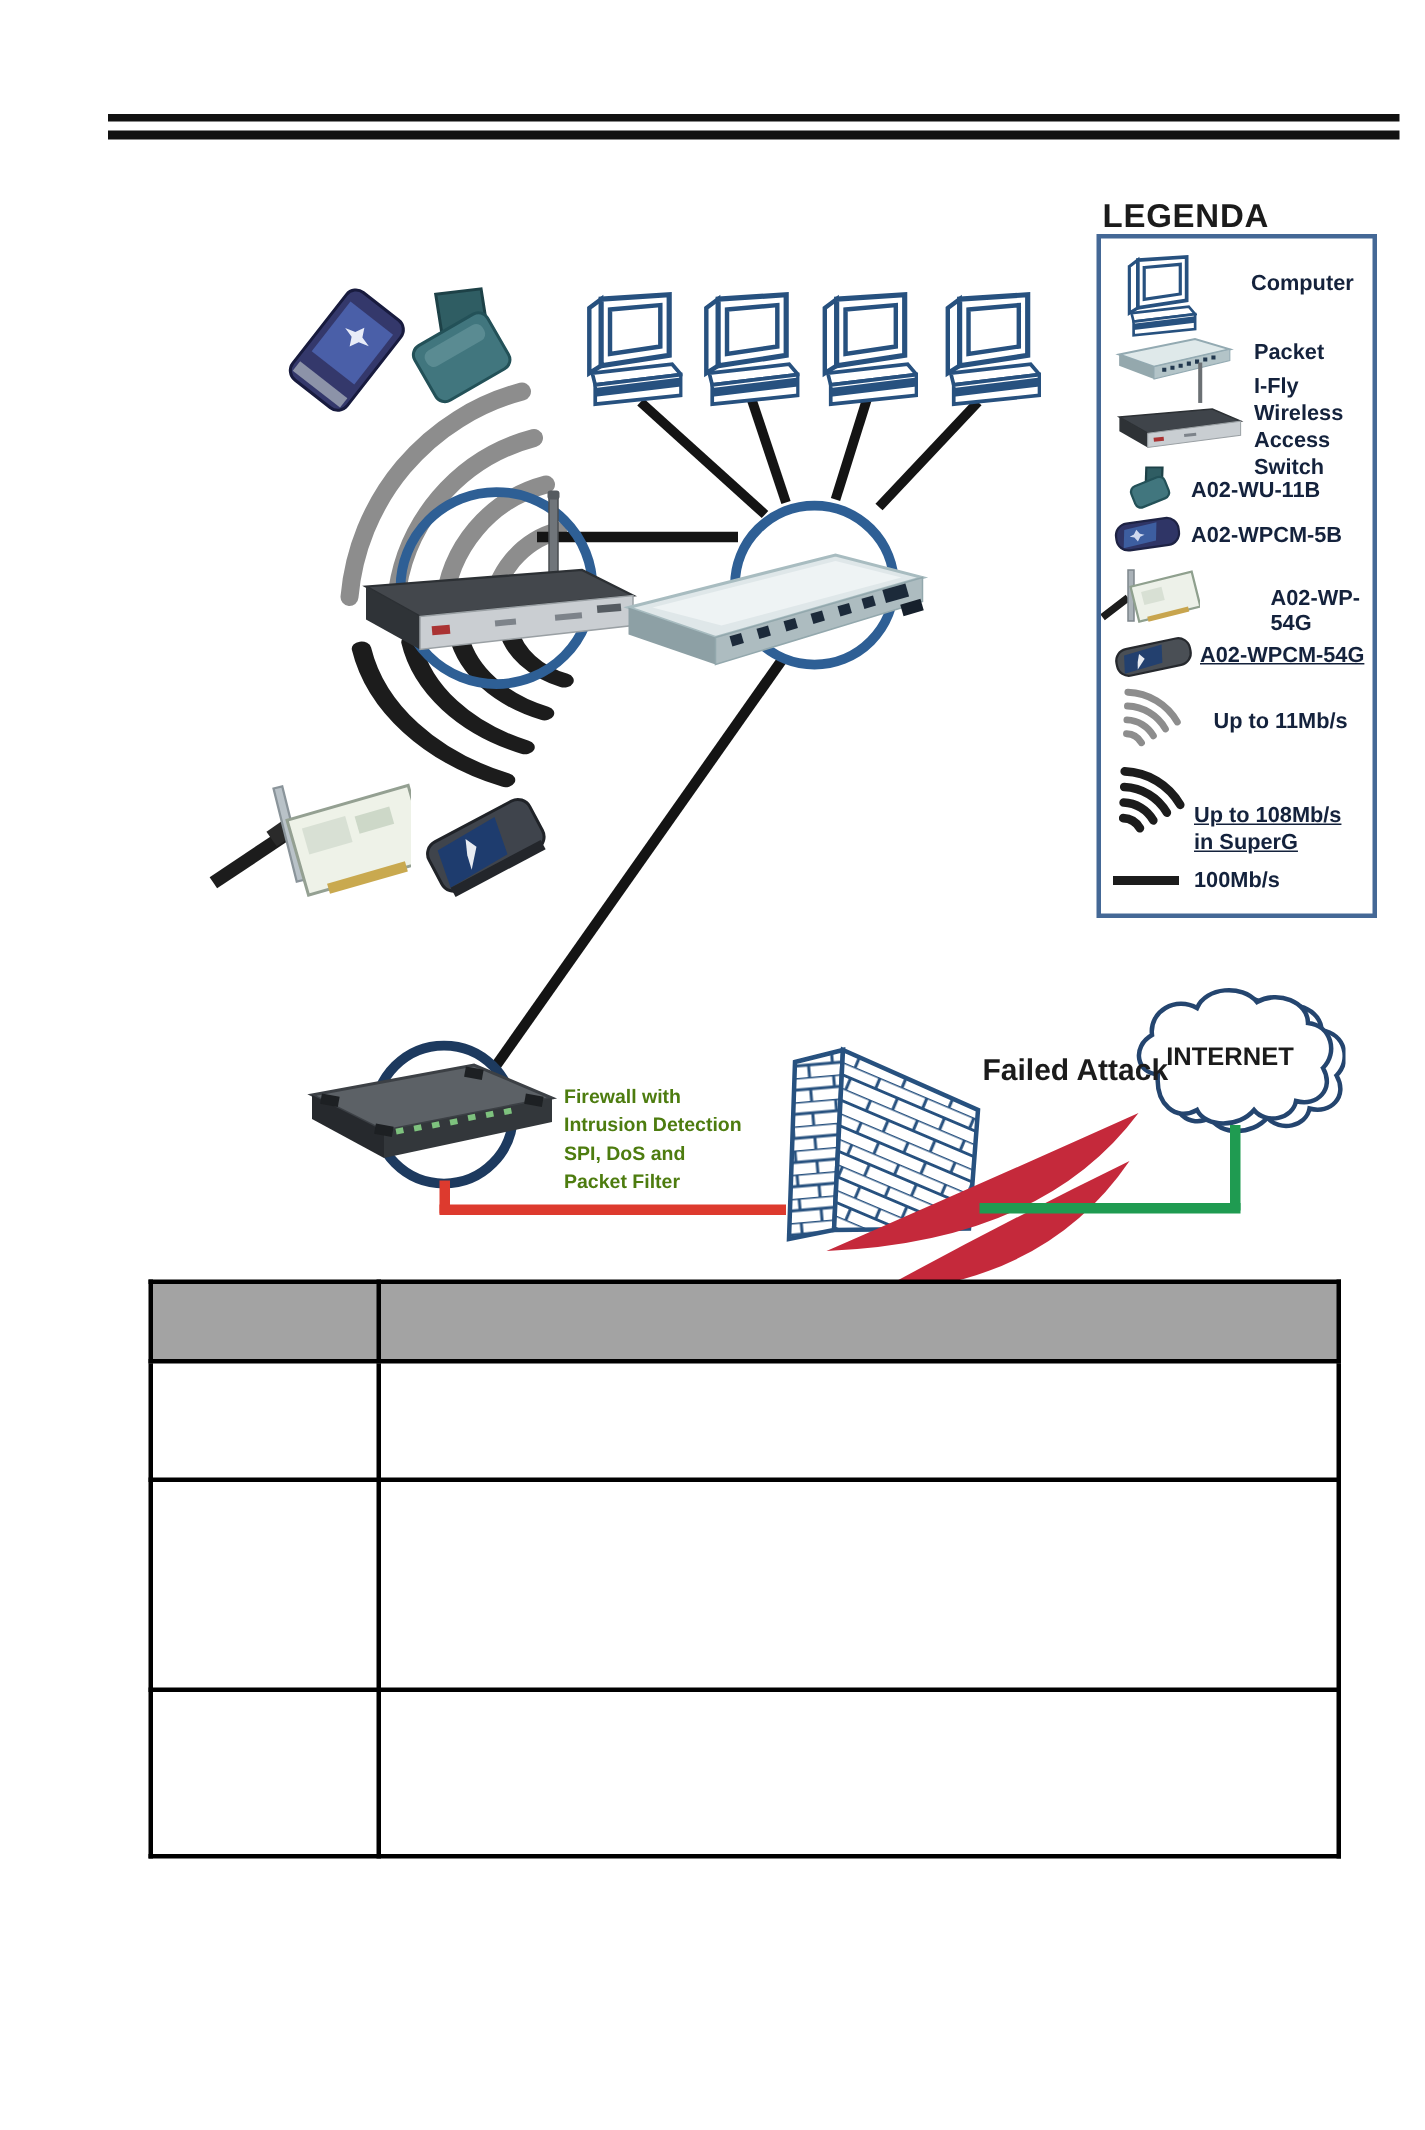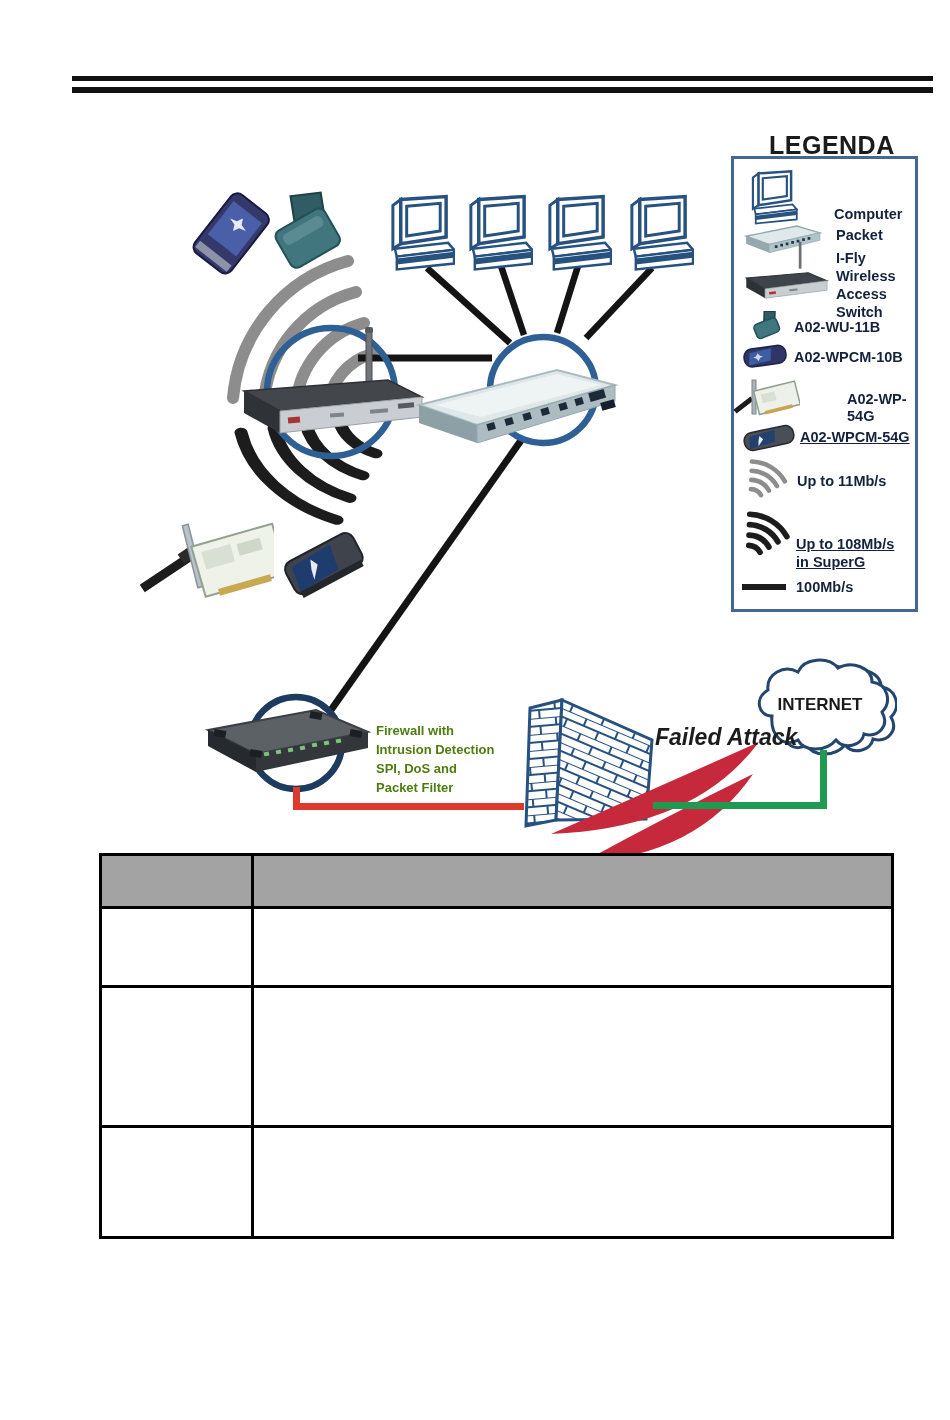--- a/index.html
+++ b/index.html
@@ -4,28 +4,28 @@
 <style>
   html,body{margin:0;padding:0;background:#e8e8e8;}
   .page{position:relative;width:950px;height:1420px;background:#ffffff;margin:0 auto;
         font-family:"Liberation Sans",sans-serif;overflow:hidden;}
   .abs{position:absolute;}
   .rule{position:absolute;background:#111;}
   .rule1{left:72px;top:76px;width:861px;height:5px;}
   .rule2{left:72px;top:87px;width:861px;height:6px;}
   .page-title{position:absolute;left:88px;top:124px;font-size:21px;font-weight:bold;color:#1b1b1b;
               letter-spacing:.5px;word-spacing:8px;}
-  .legend-title{position:absolute;left:735px;top:131px;font-size:25px;font-weight:bold;color:#1b1b1b;letter-spacing:.5px;margin-left:34px;}
+  .legend-title{position:absolute;left:735px;top:131px;font-size:22px;font-weight:bold;color:#1b1b1b;letter-spacing:.5px;}
   .legend-box{position:absolute;left:731px;top:156px;width:181px;height:450px;border:3px solid #446896;background:#fff;}
   .legend-box .icon{position:absolute;display:block;}
   .legend-box .llabel{position:absolute;font-size:14.5px;font-weight:bold;color:#14223c;line-height:17px;}
   .prelines{white-space:pre-line;}
   .fw-caption{position:absolute;left:376px;top:681px;width:170px;font-size:13px;font-weight:bold;
               color:#4d7c0f;line-height:19px;}
-  .failed-attack{position:absolute;left:655px;top:684px;font-size:23px;font-weight:bold;color:#1c1c1c;font-style:italic;}
+  .failed-attack{position:absolute;left:655px;top:663px;font-size:20px;font-weight:bold;color:#1c1c1c;}
   .line-red-v{position:absolute;left:293px;top:747px;width:7px;height:22px;background:#dd3a2e;}
   .line-red-h{position:absolute;left:293px;top:763px;width:231px;height:7px;background:#dd3a2e;}
   .line-green-h{position:absolute;left:653px;top:762px;width:174px;height:7px;background:#1f9b51;}
   .line-green-v{position:absolute;left:820px;top:710px;width:7px;height:57px;background:#1f9b51;}
   .spec-table{position:absolute;left:99px;top:853px;border-collapse:collapse;table-layout:fixed;width:795px;}
   .spec-table td{border:3px solid #000;padding:0;vertical-align:top;}
   .spec-table tr.hdr td{background:#a3a3a3;height:50px;}
   .spec-table tr.r1 td{height:76px;}
   .spec-table tr.r2 td{height:137px;}
   .spec-table tr.r3 td{height:108px;}
@@ -238,21 +238,21 @@
   <div class="legend-box">
 
     <svg class="icon" style="left:12px;top:8px;" width="52" height="58" viewBox="0 0 72 82">
       <polygon points="9,15 17,9 17,54 9,59" fill="#fff" stroke="#27517f" stroke-width="3"></polygon>
       <polygon points="17,9 63,6 63,47 17,54" fill="#fff" stroke="#27517f" stroke-width="3.5"></polygon>
       <polygon points="23,16 57,13 57,41 23,46" fill="#fff" stroke="#27517f" stroke-width="3"></polygon>
       <polygon points="11,59 65,53 71,60 13,67" fill="#fff" stroke="#27517f" stroke-width="2.5"></polygon>
       <polygon points="13,67 71,60 71,74 13,80" fill="#fff" stroke="#27517f" stroke-width="2.5"></polygon>
       <polygon points="13,69 71,62 71,68 13,75" fill="#27517f"></polygon>
     </svg>
-    <div class="llabel" style="left:100px;top:22px;margin-top:25px;">Computer</div>
+    <div class="llabel" style="left:100px;top:22px;">Computer</div>
 
     <svg class="icon" style="left:8px;top:64px;" width="82" height="32" viewBox="0 0 120 44">
       <polygon points="6,18 80,3 114,13 40,30" fill="#dfe9ea" stroke="#93aab2" stroke-width="2"></polygon>
       <polygon points="6,18 40,30 40,42 6,29" fill="#94a8ad"></polygon>
       <polygon points="40,30 114,13 114,24 40,42" fill="#b3c4c8" stroke="#93aab2" stroke-width="1"></polygon>
       <path d="M48 31h4v4h-4z M56 29h4v4h-4z M64 27h4v4h-4z M72 25h4v4h-4z M80 23h4v4h-4z M88 21h4v4h-4z M96 19h4v4h-4z" fill="#21374e"></path>
     </svg>
     <div class="llabel" style="left:102px;top:68px;">Packet</div>
 
     <svg class="icon" style="left:8px;top:80px;" width="88" height="66" viewBox="0 0 130 98">
@@ -276,21 +276,21 @@
     </svg>
     <div class="llabel" style="left:60px;top:160px;">A02-WU-11B</div>
 
     <svg class="icon" style="left:8px;top:184px;" width="48" height="26" viewBox="0 0 48 26">
       <g transform="rotate(-8 24 13)">
         <rect x="2" y="4" width="42" height="18" rx="8" fill="#2f3566" stroke="#1e2344" stroke-width="1.5"></rect>
         <polygon points="8,8 30,6 28,18 6,20" fill="#3d5ea0"></polygon>
         <path d="M16 9 l2 3 3 1 -3 1 -2 3 -2 -3 -3 -1 3 -1 z" fill="#cfd8ee"></path>
       </g>
     </svg>
-    <div class="llabel" style="left:60px;top:190px;">A02-WPCM-10B</div>
+    <div class="llabel" style="left:60px;top:190px;">A02-WPCM-5B</div>
 
     <svg class="icon" style="left:0px;top:218px;" width="66" height="46" viewBox="-6 0 66 44">
       <path d="M10 22 L-3 32" stroke="#1c1c1c" stroke-width="5" stroke-linecap="square"></path>
       <rect x="12" y="2" width="4" height="34" fill="#aab2b8" stroke="#7e868c" stroke-width="1"></rect>
       <g transform="rotate(-14 36 20)">
         <rect x="16" y="8" width="42" height="24" fill="#edf1e9" stroke="#8fa08e" stroke-width="1.5"></rect>
         <rect x="22" y="13" width="14" height="9" fill="#d8e0d4"></rect>
         <rect x="22" y="30" width="28" height="3.5" fill="#c8a54e"></rect>
       </g>
     </svg>
@@ -306,21 +306,21 @@
     <div class="llabel" style="left:66px;top:270px;text-decoration:underline;">A02-WPCM-54G</div>
 
     <svg class="icon" style="left:14px;top:296px;" width="42" height="48" viewBox="0 0 44 52">
       <g stroke="#8d8d8d" stroke-width="5" fill="none" stroke-linecap="round">
         <path d="M13.3 43.5 A13 13 0 0 0 2.5 37"></path>
         <path d="M21.9 38.5 A23 23 0 0 0 2.8 27"></path>
         <path d="M30.6 33.5 A33 33 0 0 0 3.2 17"></path>
         <path d="M39.2 28.5 A43 43 0 0 0 3.5 7"></path>
       </g>
     </svg>
-    <div class="llabel" style="left:63px;top:314px;">Up to 11Mb/s</div>
+    <div class="llabel" style="left:75px;top:314px;">Up to 11Mb/s</div>
 
     <svg class="icon" style="left:12px;top:348px;" width="46" height="54" viewBox="0 0 44 52">
       <g stroke="#1c1c1c" stroke-width="5.5" fill="none" stroke-linecap="round">
         <path d="M13.3 43.5 A13 13 0 0 0 2.5 37"></path>
         <path d="M21.9 38.5 A23 23 0 0 0 2.8 27"></path>
         <path d="M30.6 33.5 A33 33 0 0 0 3.2 17"></path>
         <path d="M39.2 28.5 A43 43 0 0 0 3.5 7"></path>
       </g>
     </svg>
     <div class="llabel prelines" style="left:62px;top:376px;line-height:18px;text-decoration:underline;">Up to 108Mb/s

